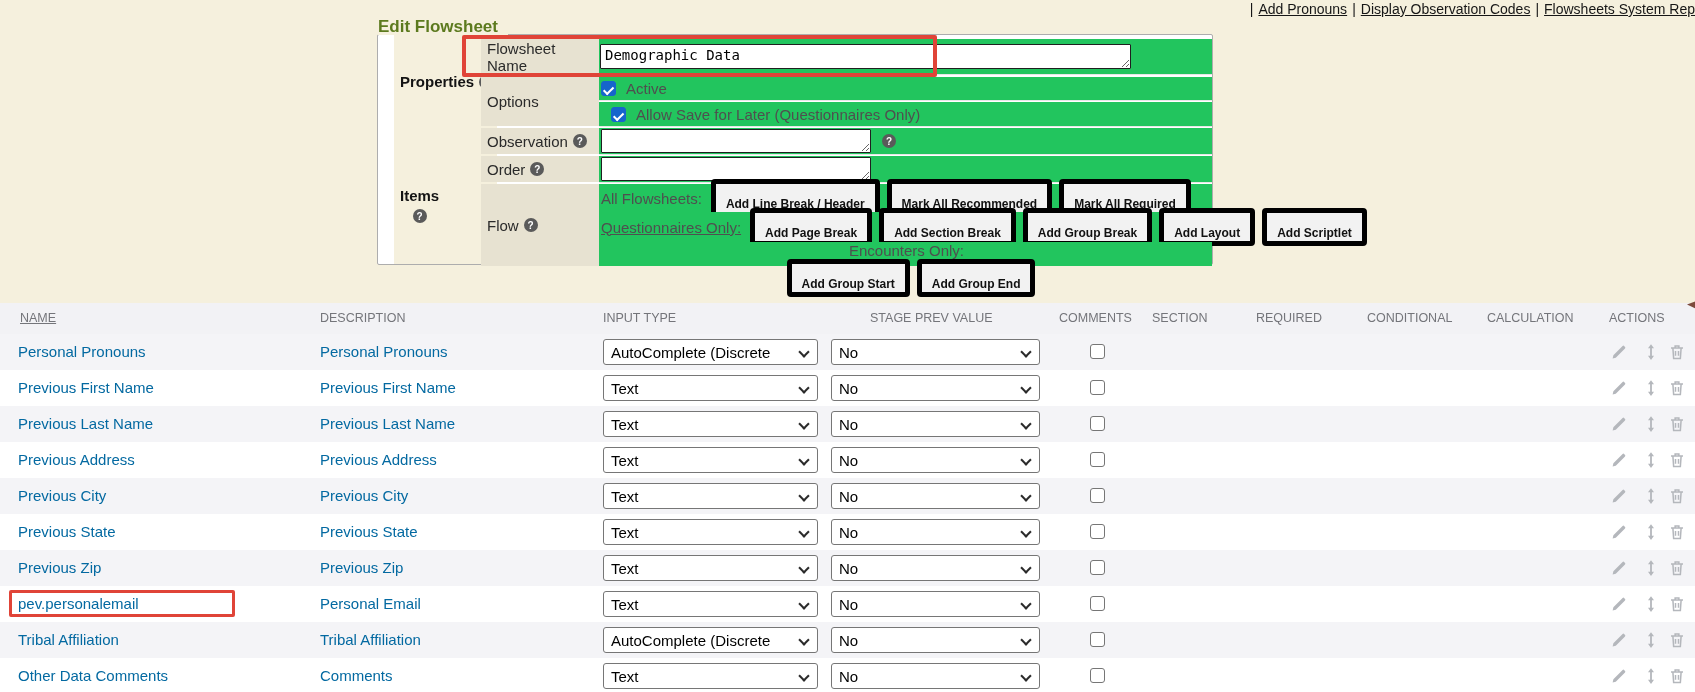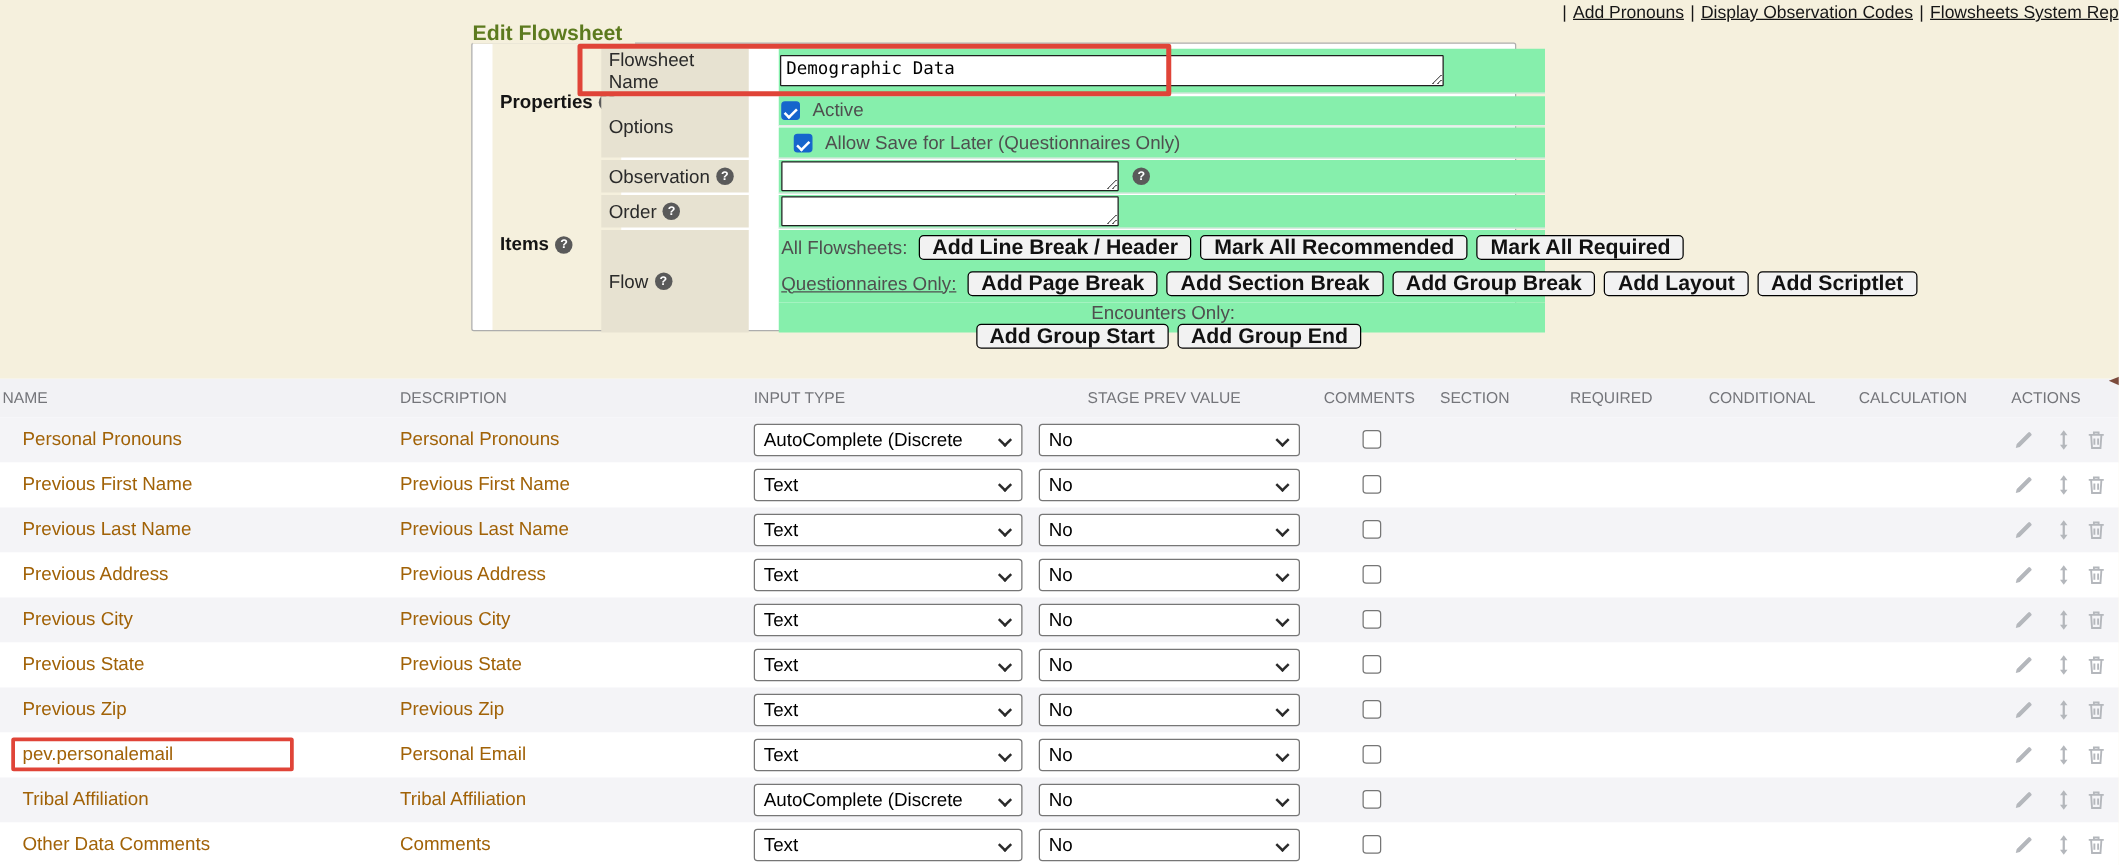--- a/index.html
+++ b/index.html
@@ -26,29 +26,29 @@
     background: #f5f0dd; padding-right: 10px; line-height: 17px;
   }
   .form-panel {
     position: absolute; left: 377px; top: 34px; width: 836px; height: 231px;
     border: 1px solid #adadad; border-radius: 2px; background: #ffffff;
   }
   .outer-col { position: absolute; left: 16px; top: 0; width: 103px; height: 100%; background: #f5f0dd; }
   .outer-label { position: absolute; left: 6px; font-size: 15px; font-weight: bold; color: #141414;
                  display: flex; align-items: center; gap: 5px; }
   .outer-label.properties { top: 38px; }
-  .outer-label.items { top: 152px; }
+  .outer-label.items { top: 152px; flex-direction: column; }
   .label-cell {
     position: absolute; left: 103px; width: 118px; background: #e7e2d1;
     font-size: 15px; color: #2a2a2a; display: flex; align-items: center; padding-left: 6px; gap: 5px;
   }
   .content-row {
-    position: absolute; left: 221px; width: 613px; background: #86efac;
+    position: absolute; left: 221px; width: 613px; background: #22c55e;
     display: flex; align-items: center; border-bottom: 1px solid #e7e7e7;
-    font-size: 15px; color: #4f4f4f; margin-left: 24px;
+    font-size: 15px; color: #4f4f4f;
   }
   .help {
     display: inline-flex; width: 14px; height: 14px; border-radius: 50%;
     background: #5a5a5a; color: #fff; font-size: 10px; font-weight: bold;
     align-items: center; justify-content: center; flex: 0 0 auto;
   }
   textarea.box {
     border: 1.5px solid #1f1f1f; border-radius: 1px; background: #fff;
     font-family: "DejaVu Sans Mono", monospace; font-size: 14px; padding: 2px 4px;
     resize: both; overflow: hidden; height: 25px;
@@ -56,31 +56,31 @@
   .cb { width: 15px; height: 15px; border: 1px solid #767676; border-radius: 3px; background: #fff; position: relative; flex: 0 0 auto; cursor: pointer; }
   .cb.checked { background: #1665cc; border-color: #1665cc; }
   .cb.checked::after {
     content: ""; position: absolute; left: 3px; top: 6px; width: 8px; height: 4px;
     border-left: 2px solid #fff; border-bottom: 2px solid #fff; transform: rotate(-45deg) translateY(-2px);
   }
   .flow-label { white-space: nowrap; }
   .flow-label.underline { text-decoration: underline; }
   .btns { display: flex; gap: 7px; margin-left: 9px; }
   button.ui-btn {
-    font-family: "Liberation Sans", sans-serif; font-size: 17px; font-weight: bold; color: #111;
-    background: #f2f2f2; border: 1px solid #000000; border-radius: 4px;
-    padding: 3px 10px; white-space: nowrap; cursor: pointer; line-height: 12px; height: 20px;
+    font-family: "Liberation Sans", sans-serif; font-size: 12px; font-weight: bold; color: #111;
+    background: #f2f2f2; border: 5px solid #000000; border-radius: 4px;
+    padding: 14px 10px; white-space: nowrap; cursor: pointer; line-height: 12px; height: 20px;
   }
   
   .grid { position: absolute; left: 0; top: 303px; width: 1695px; background: #fff; }
   .thead { position: relative; height: 31px; background: #f2f2f5; }
   .th { position: absolute; top: 0; height: 31px; line-height: 31px; font-size: 12.5px; color: #74757a; white-space: nowrap; }
   .row { position: relative; height: 36px; background: #fff; }
   .row:nth-child(odd) { background: #f4f4f7; }
-  .cell { position: absolute; top: 0; height: 36px; line-height: 36px; font-size: 15px; color: #a16207; white-space: nowrap; }
+  .cell { position: absolute; top: 0; height: 36px; line-height: 36px; font-size: 15px; color: #0369a1; white-space: nowrap; }
   .sel {
     position: absolute; top: 5px; height: 26px; background: #fff;
     border: 1px solid #767676; border-radius: 3px; display: flex; align-items: center;
     font-size: 15px; color: #000; cursor: pointer; overflow: hidden;
   }
   .sel .sel-text { padding-left: 7px; overflow: hidden; white-space: nowrap; flex: 1 1 auto; }
   .sel .chev { position: absolute; right: 9px; top: 8px; width: 8px; height: 8px;
     border-right: 2px solid #2b2b2b; border-bottom: 2px solid #2b2b2b; transform: rotate(45deg); background: transparent; }
   .sel.itype { left: 603px; width: 215px; }
   .sel.itype .sel-text { max-width: 168px; }
@@ -184,21 +184,21 @@
     <span class="flow-label">Encounters Only:</span>
     <span class="btns">
         <button class="ui-btn">Add Group Start</button>
         <button class="ui-btn">Add Group End</button>
       </span>
   </div>
 </div>
 
 <div class="grid">
   <div class="thead">
-    <span class="th" style="left:2px;">NAME</span>
+    <span class="th" style="left:20px;text-decoration:underline;">NAME</span>
     <span class="th" style="left:320px;">DESCRIPTION</span>
     <span class="th" style="left:603px;">INPUT TYPE</span>
     <span class="th" style="left:870px;">STAGE PREV VALUE</span>
     <span class="th" style="left:1059px;">COMMENTS</span>
     <span class="th" style="left:1152px;">SECTION</span>
     <span class="th" style="left:1256px;">REQUIRED</span>
     <span class="th" style="left:1367px;">CONDITIONAL</span>
     <span class="th" style="left:1487px;">CALCULATION</span>
     <span class="th" style="left:1609px;">ACTIONS</span>
   </div>

